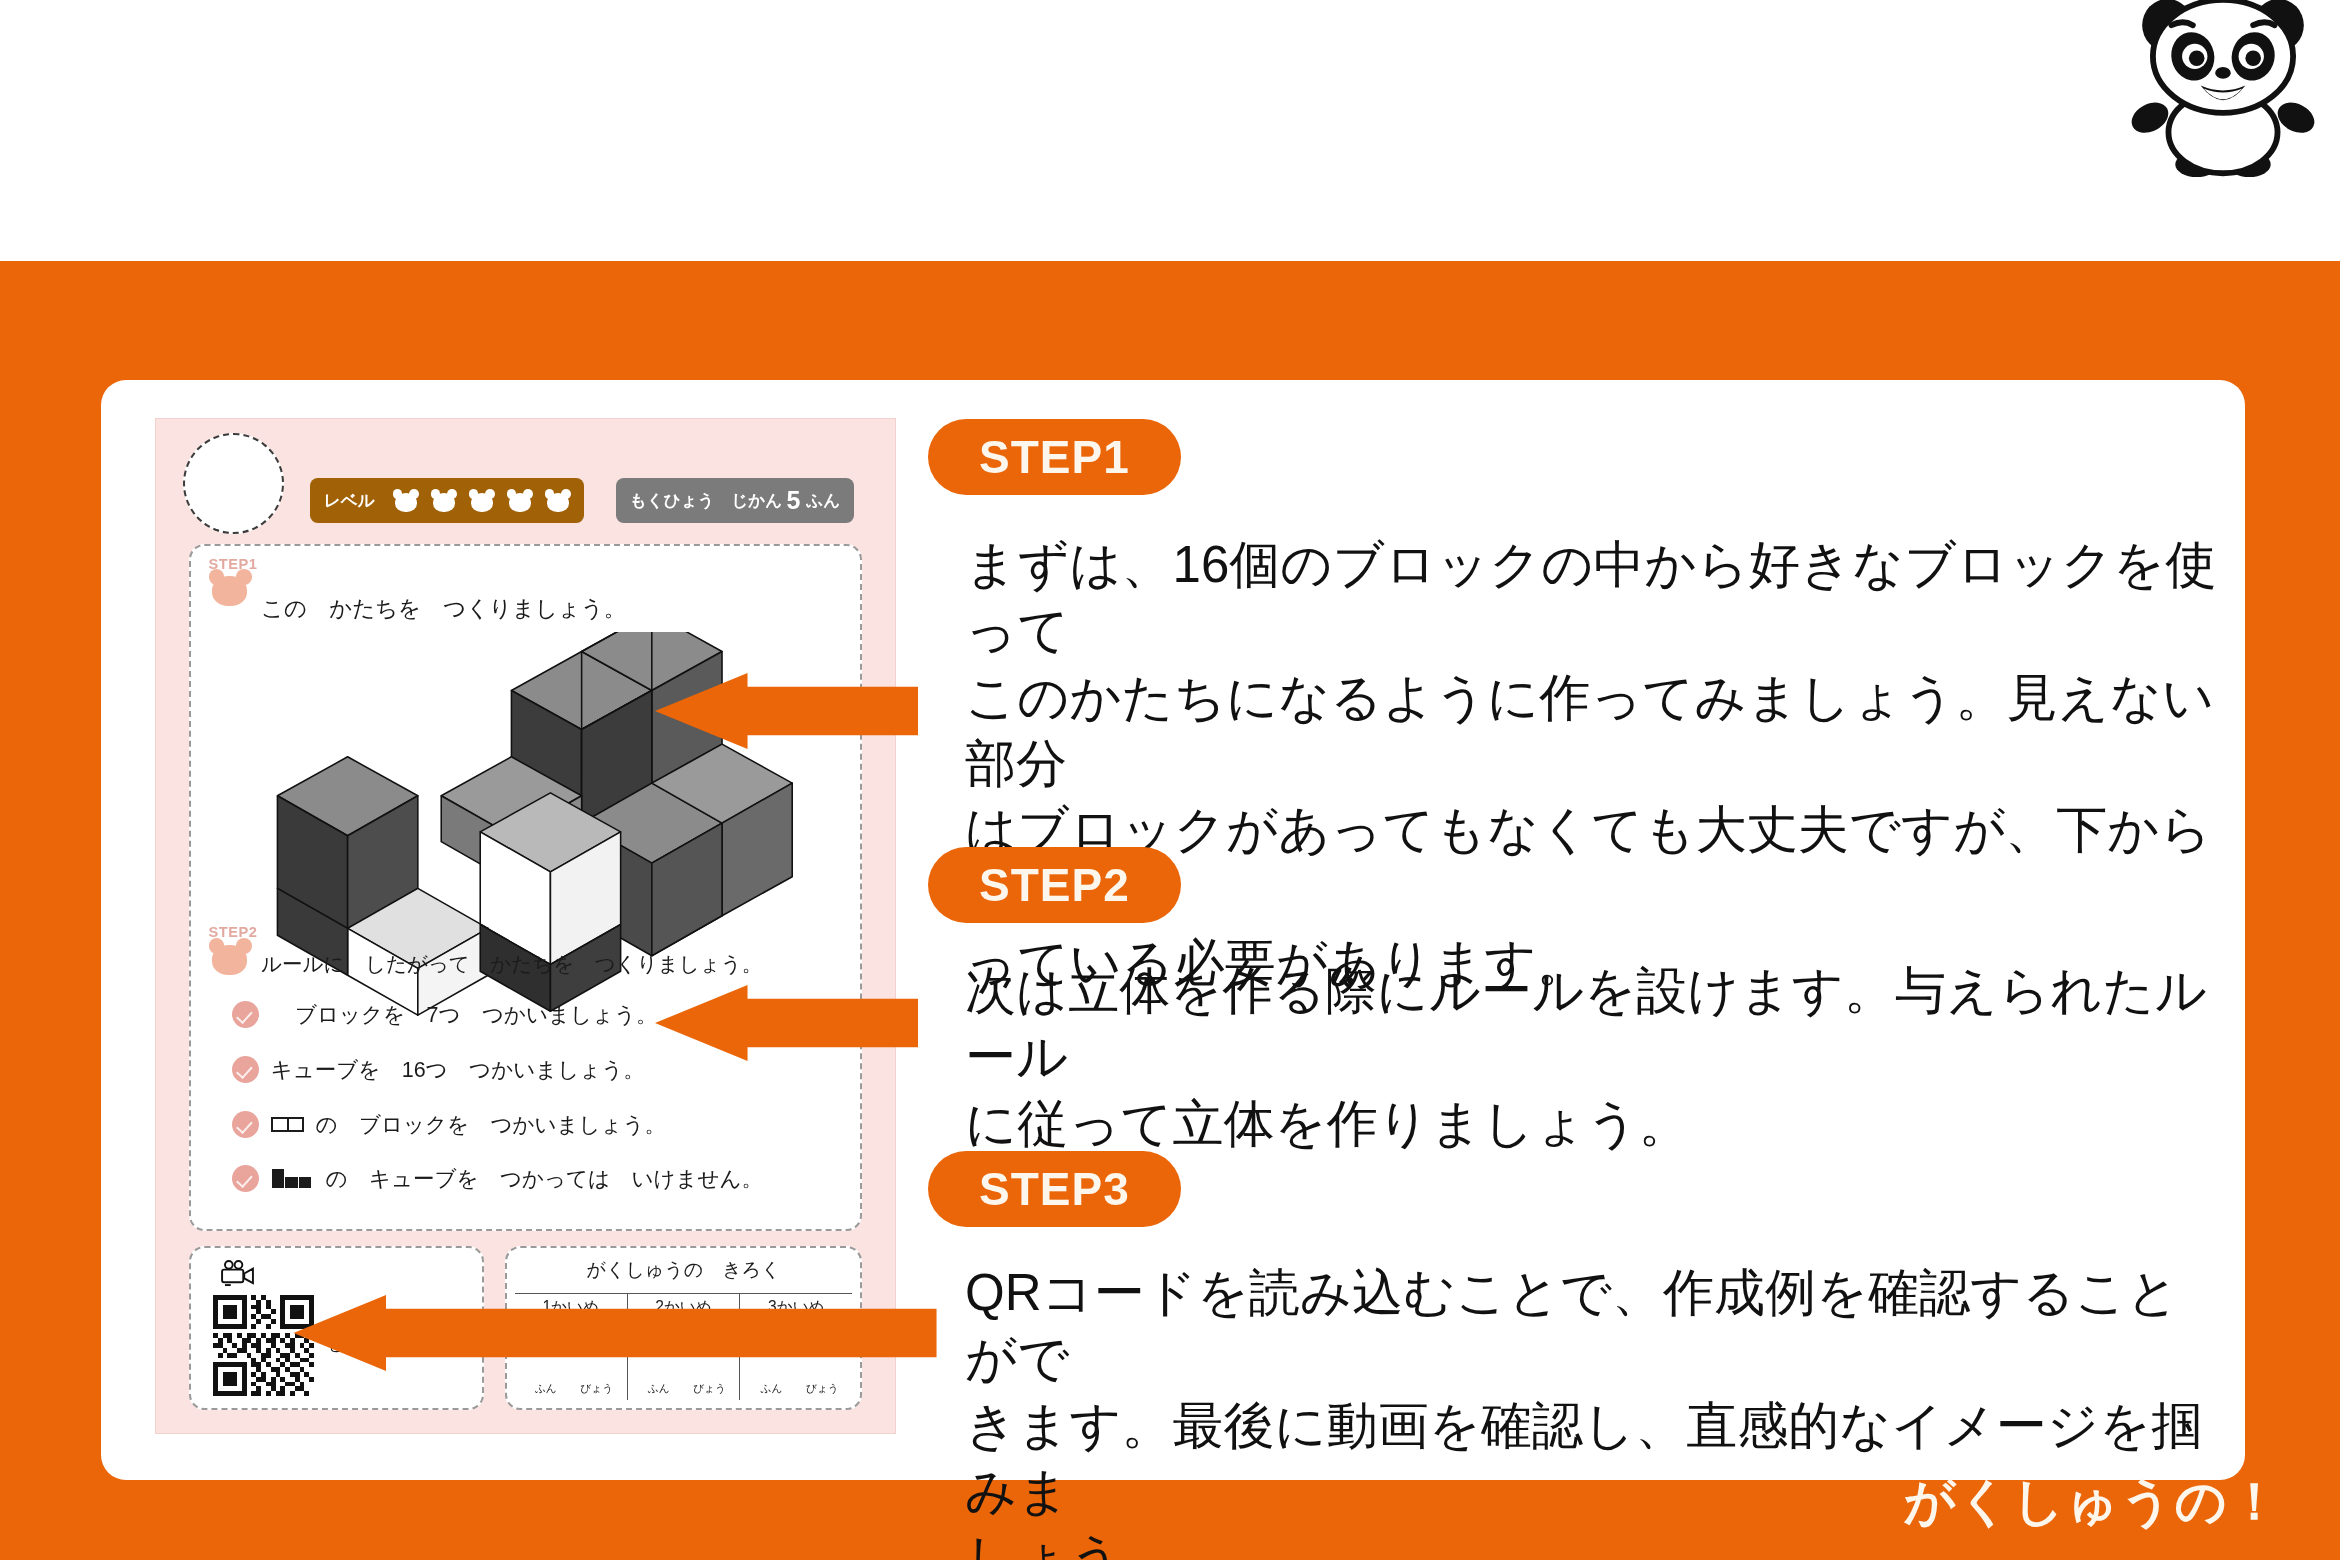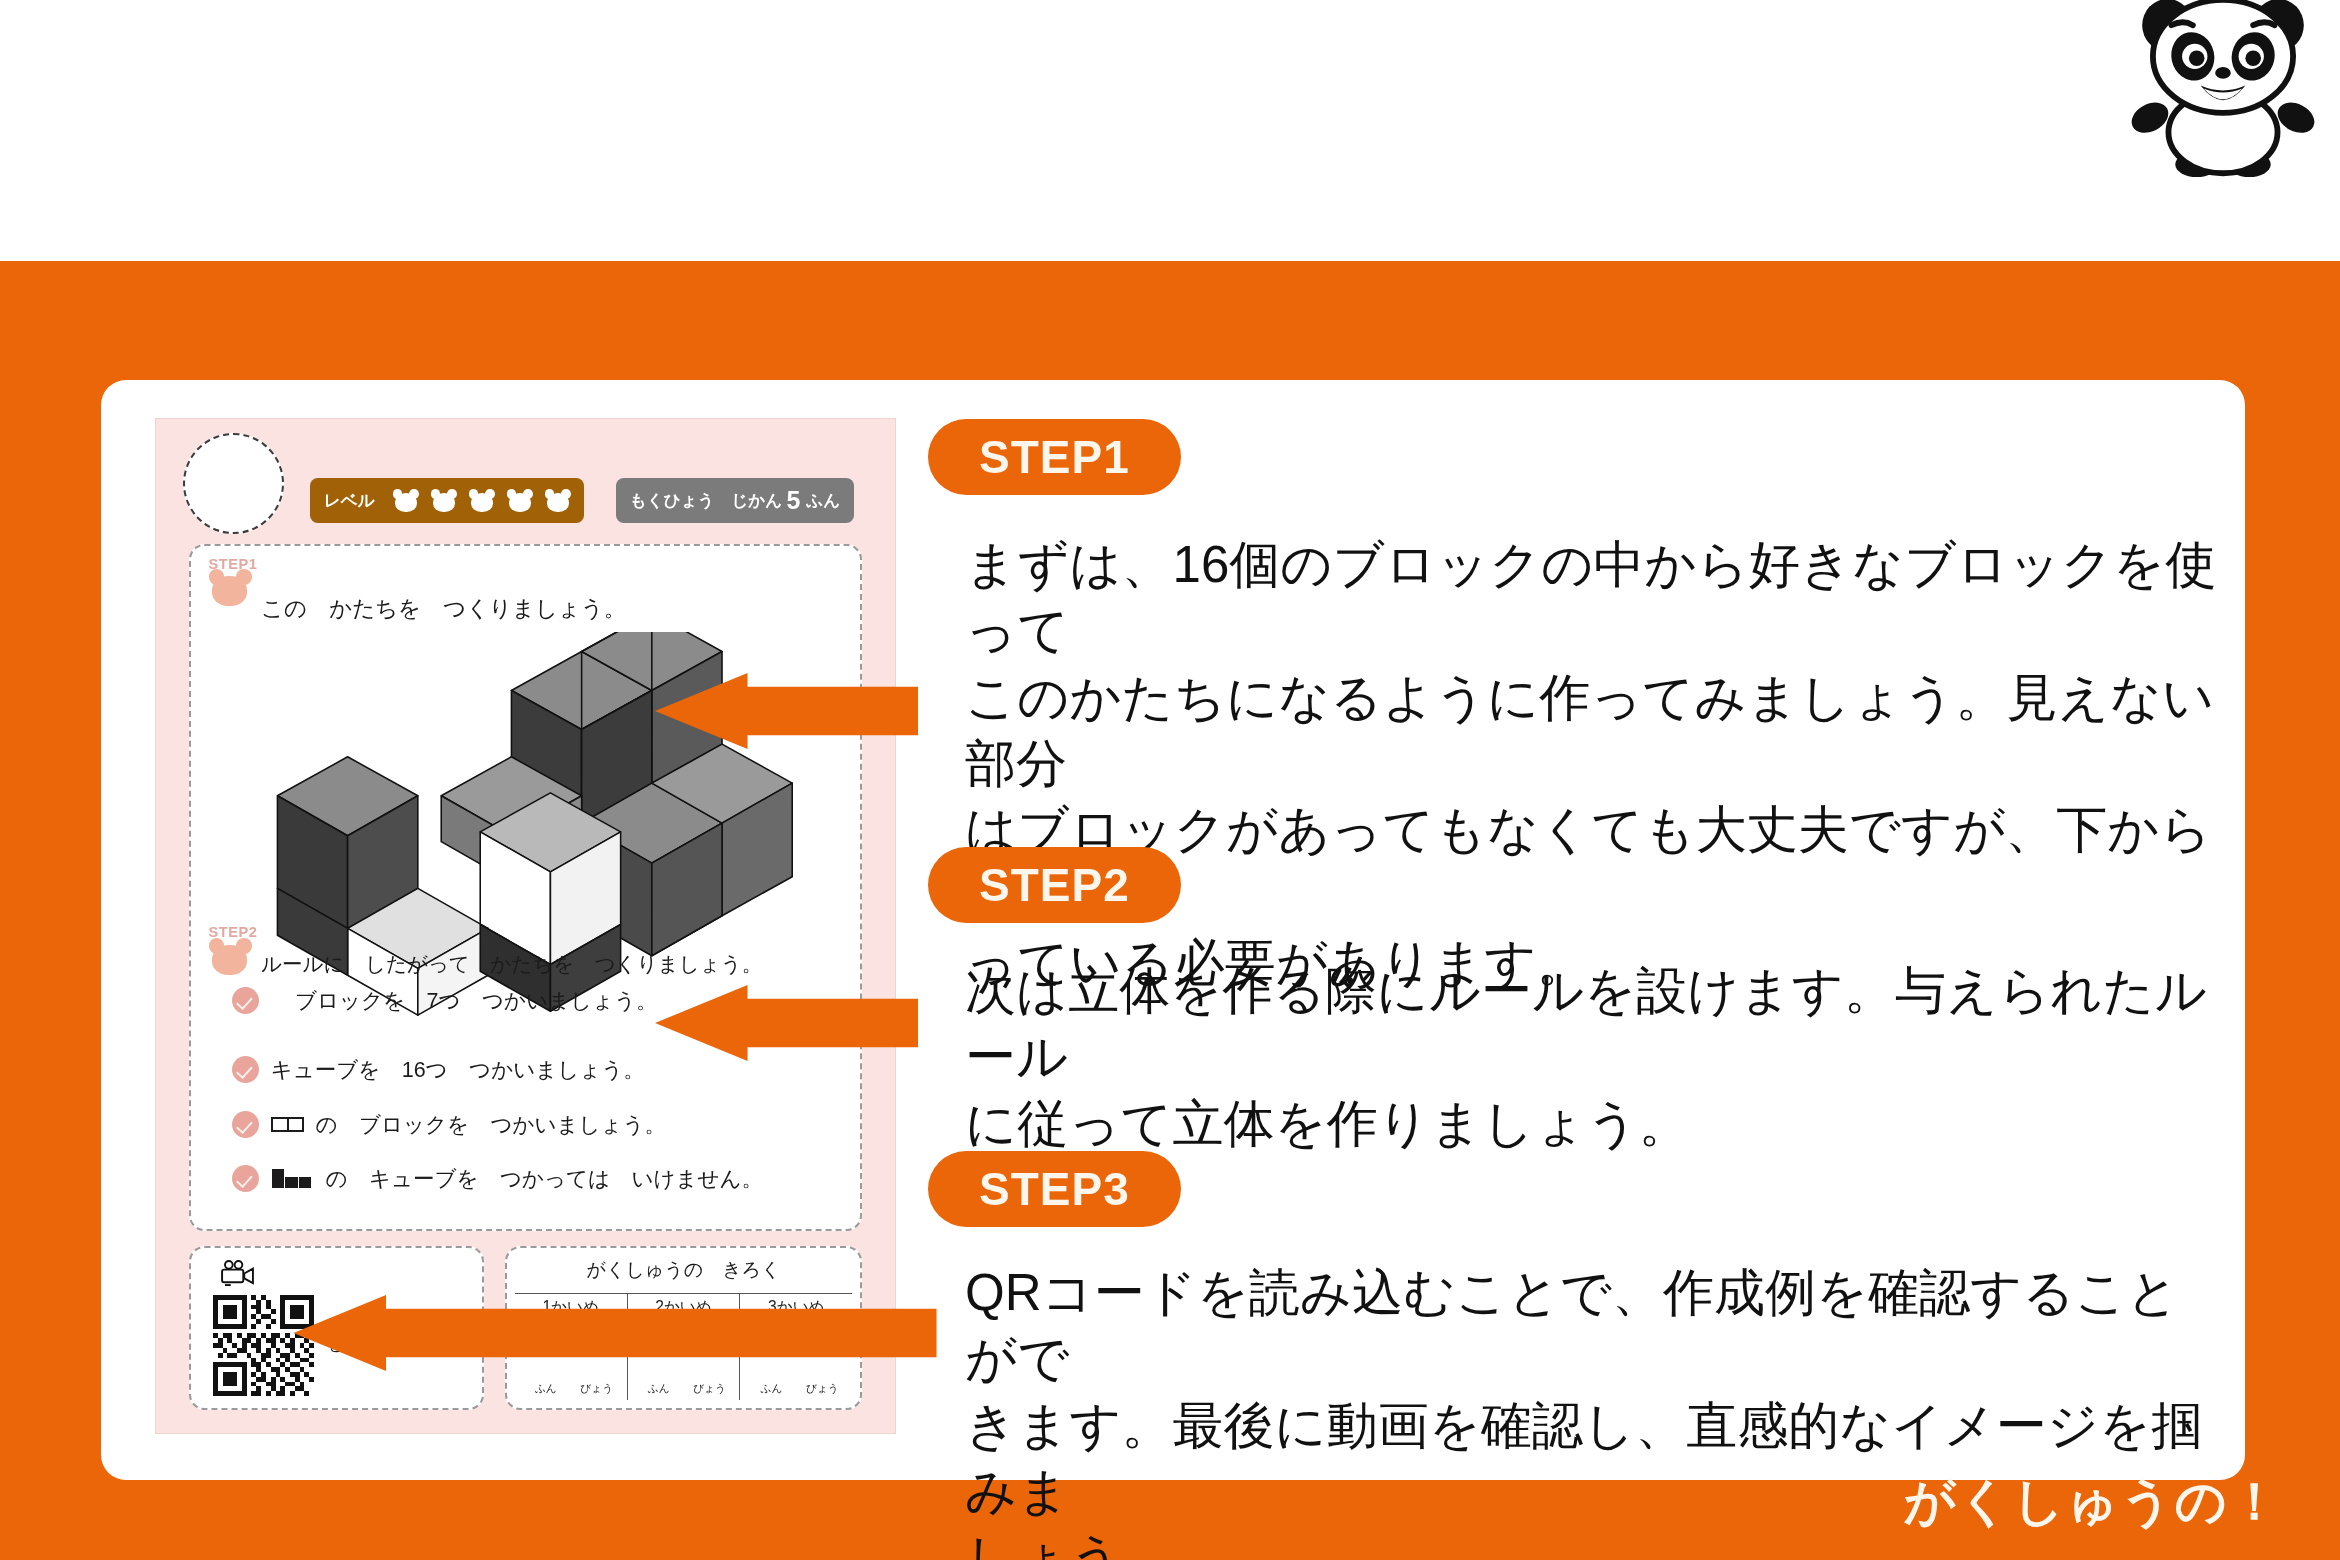--- a/index.html
+++ b/index.html
@@ -531,21 +531,21 @@
     </div>
 
     <div class="ws-steptag" style="left:17.6px; top:378px;">STEP2</div>
     <span class="bear-peach" style="left:17.6px; top:392px;">
         <i class="bear1"></i>
         <i class="bear2"></i>
         <i class="bhead"></i>
       </span>
     <div class="ws-line-text" style="left:70px; top:398px; font-size:20.5px;margin-top:6px;">ルールに　したがって　かたちを　つくりましょう。</div>
 
-    <div class="rule-row" style="left:41px; top:440px;gap:36px;">
+    <div class="rule-row" style="left:41px; top:454px;gap:36px;">
       <span class="rule-check"></span>
       <span class="rule-text">ブロックを　7つ　つかいましょう。</span>
     </div>
 
     <div class="rule-row" style="left:41px; top:509px;">
       <span class="rule-check"></span>
       <span class="rule-text">キューブを　16つ　つかいましょう。</span>
     </div>
 
     <div class="rule-row" style="left:41px; top:564px;">

